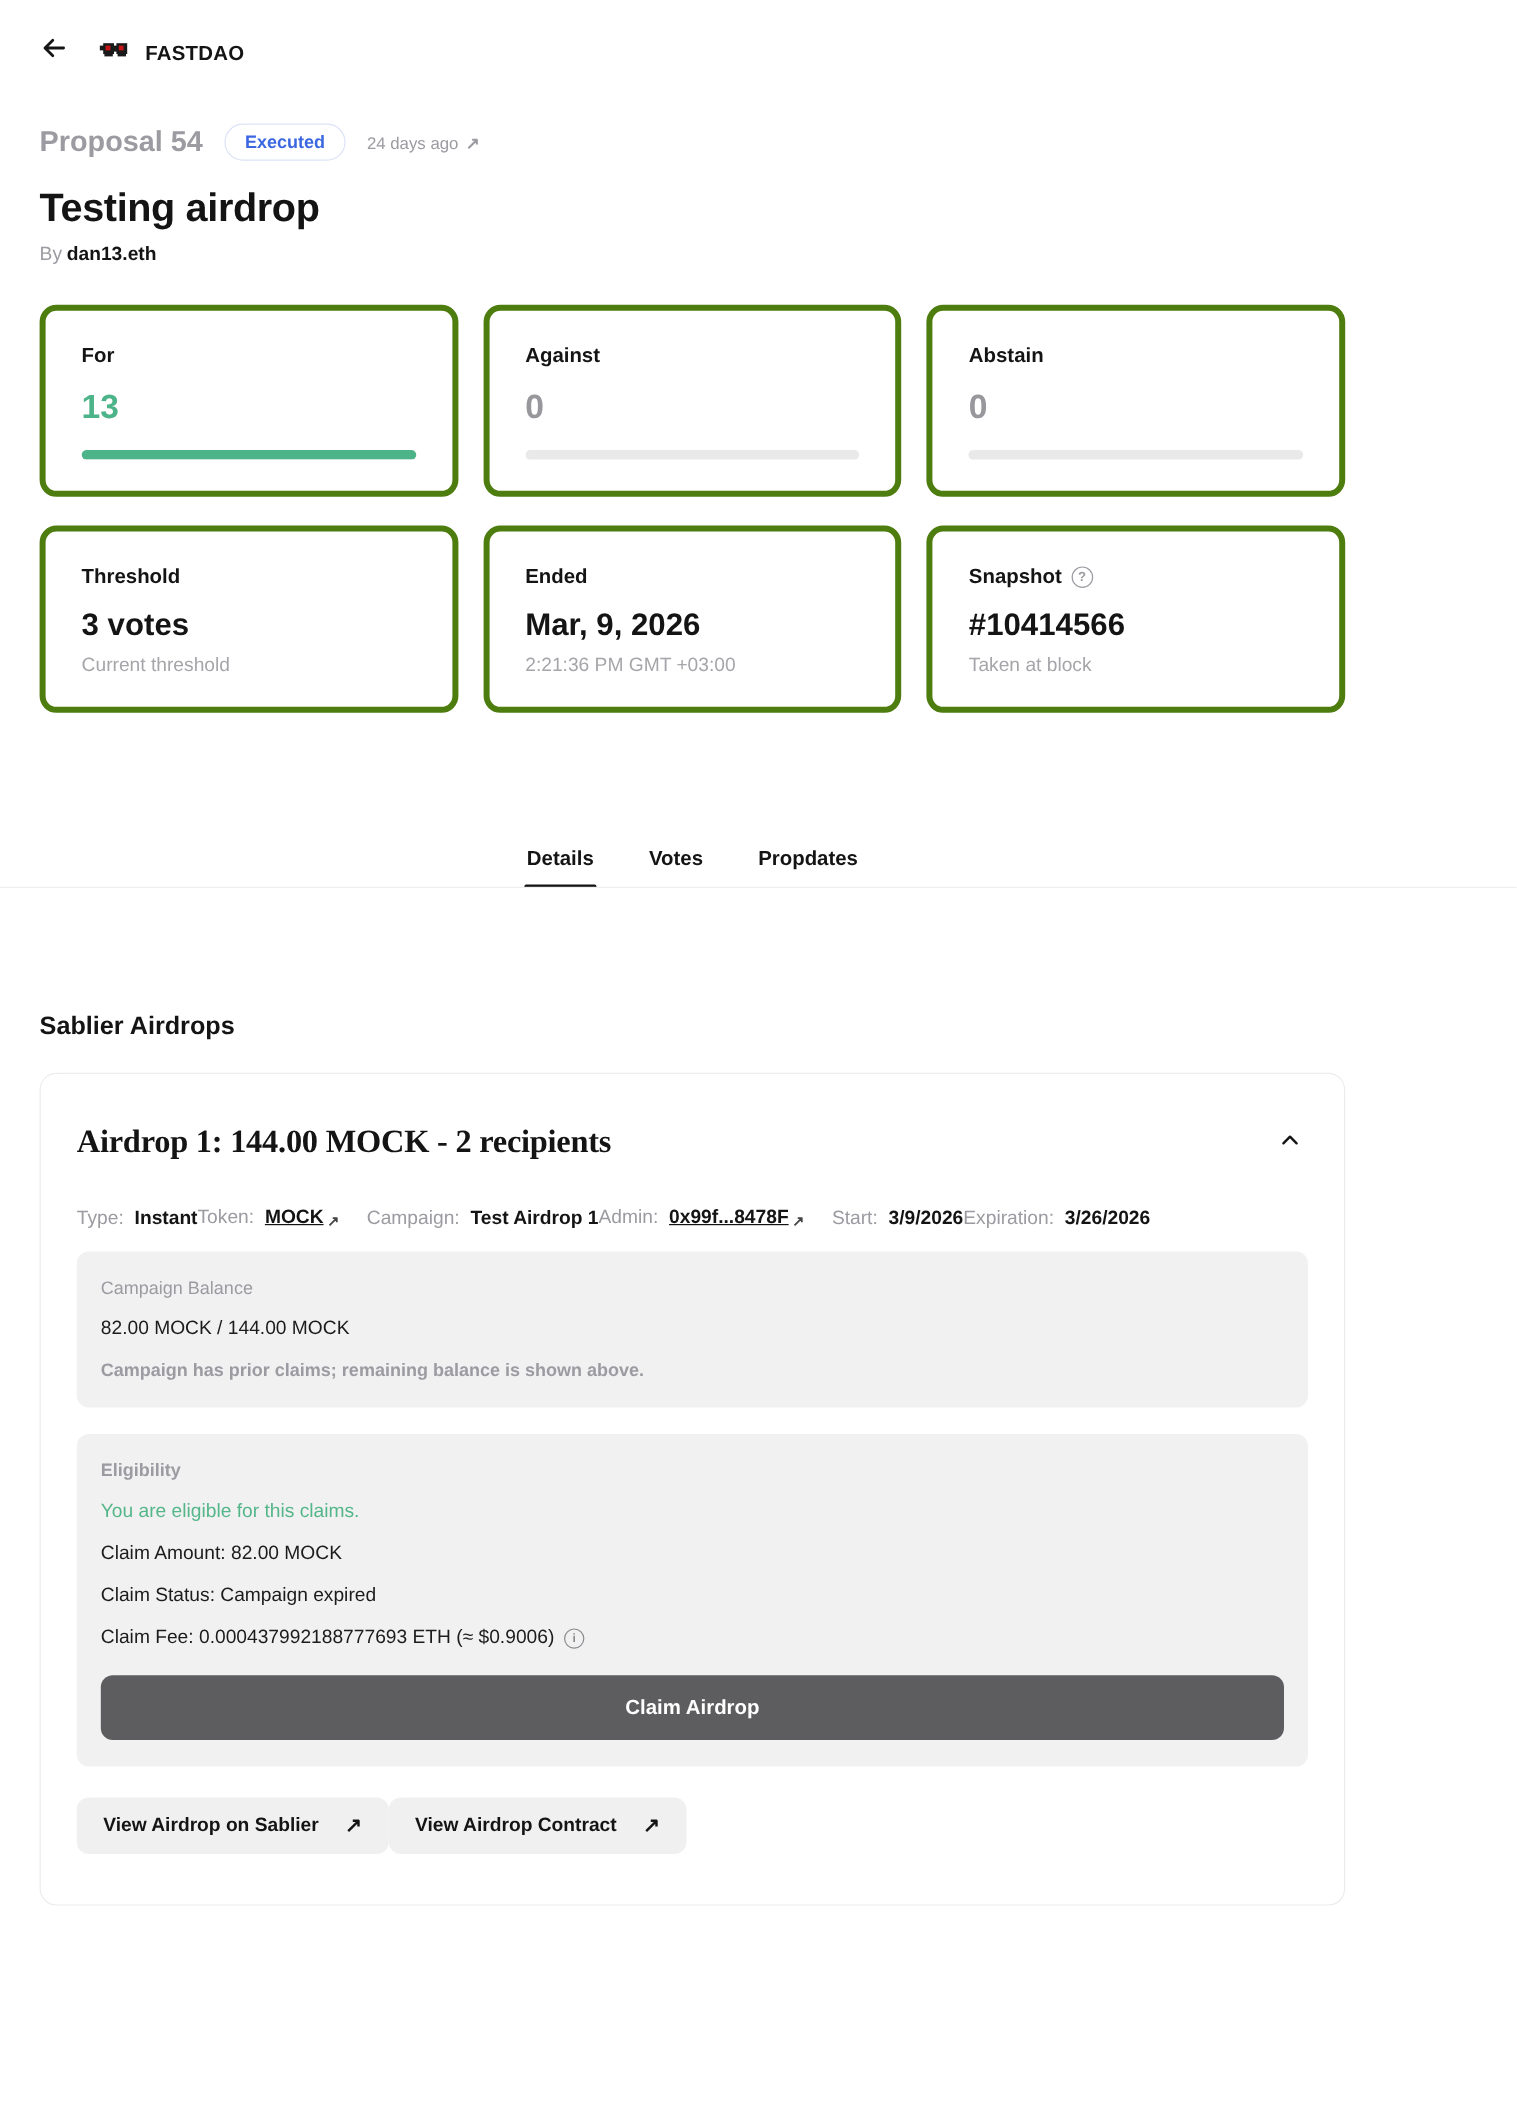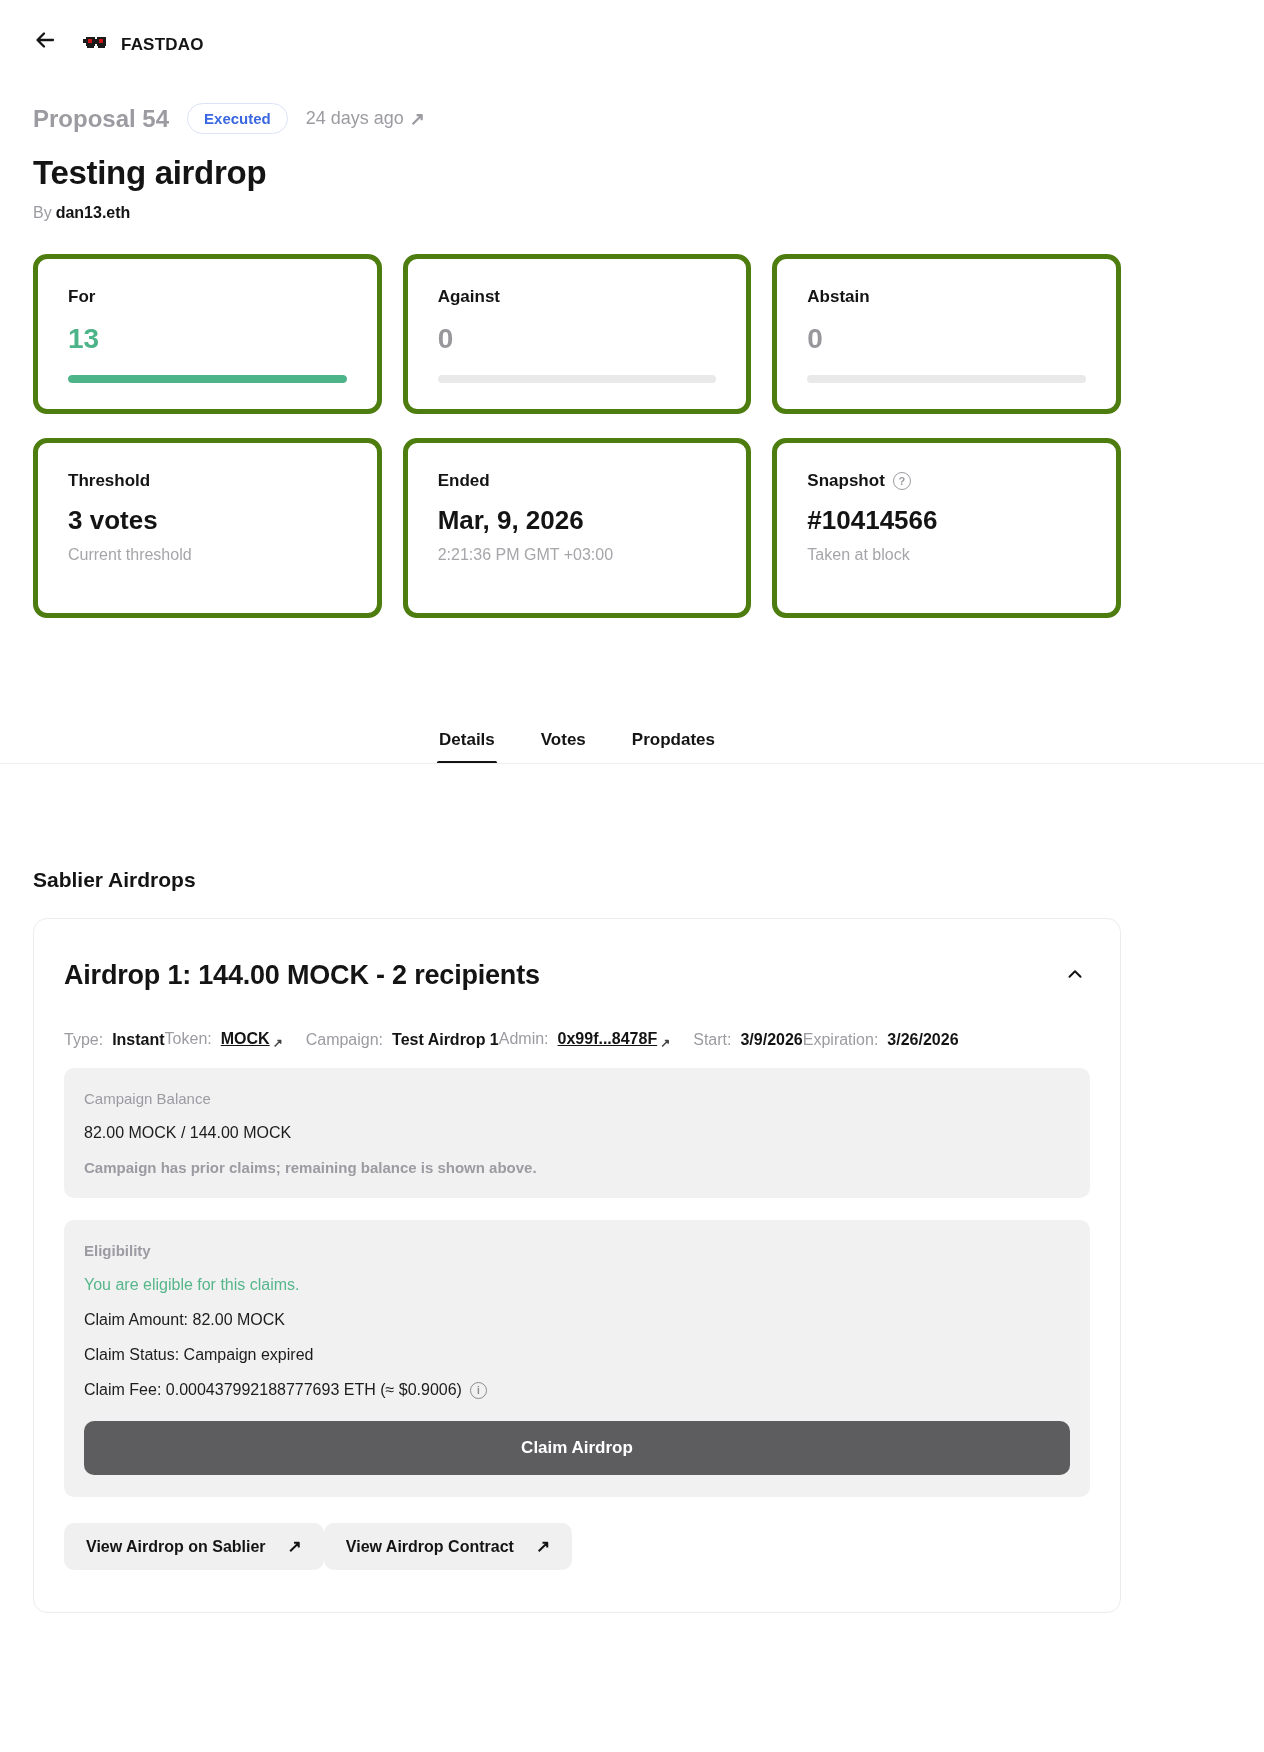--- a/index.html
+++ b/index.html
@@ -11,35 +11,35 @@
   .topbar { display:flex; align-items:flex-end; gap:26px; padding-top:28px; }
   .back-btn { background:none; border:none; cursor:pointer; display:flex; align-items:center; }
   .dao { display:flex; align-items:center; gap:14px; }
   .dao-name { font-weight:700; font-size:17px; letter-spacing:.2px; }
 
   
   .prop-row { display:flex; align-items:center; gap:18px; margin-top:48px; }
   .prop-label { font-size:24px; font-weight:700; color:#9b9ba1; }
   .status-badge { font-size:15px; font-weight:700; color:#3b68e0; border:1.5px solid #dce3f7;
     border-radius:999px; padding:6px 16px; background:#fff; }
-  .time-ago { font-size:18px; color:#9b9ba1; display:flex; align-items:center; gap:6px; }
+  .time-ago { font-size:14px; color:#9b9ba1; display:flex; align-items:flex-end; gap:6px; }
   .ext-arrow { font-weight:700; }
   .prop-title { font-size:33px; font-weight:700; letter-spacing:-.3px; margin-top:20px; }
   .byline { margin-top:12px; font-size:16px; color:#9b9ba1; }
   .byline b { color:#141414; margin-left:4px; }
 
   
   .card-row { display:flex; gap:21px; margin-top:32px; }
   .card { flex:1; border:5px solid #4d7c0f; border-radius:14px; padding:28px 30px; background:#fff; }
   .vote-card { height:160px; }
   .vote-label { font-size:17px; font-weight:700; }
   .vote-value { font-size:28px; font-weight:700; margin-top:16px; }
   .bar-track { margin-top:20px; height:8px; border-radius:99px; background:#e9e9e9; overflow:hidden; }
   .bar-fill { height:100%; border-radius:99px; }
-  .stat-card { height:180px; }
+  .stat-card { height:156px; }
   .stat-label { font-size:17px; font-weight:700; display:flex; align-items:center; gap:8px; }
   .stat-value { font-size:26px; font-weight:700; margin-top:14px; }
   .stat-sub { font-size:16px; color:#a6a6aa; margin-top:10px; }
   .q-icon { width:18px; height:18px; border:1.5px solid #9b9ba1; border-radius:50%;
     color:#9b9ba1; font-size:11px; font-weight:700; display:inline-flex;
     align-items:center; justify-content:center; }
 
   
   .tabs-wrap { margin-top:104px; position:relative; }
   .tabs { display:flex; justify-content:center; gap:42px; }
@@ -47,21 +47,21 @@
     cursor:pointer; padding:8px 2px 14px; position:relative; }
   .tab.active::after { content:""; position:absolute; left:0; right:0; bottom:0;
     height:3px; background:#141414; border-radius:2px; }
   .tabs-divider { position:absolute; left:-33px; width:1264px; bottom:0; height:1px; background:#efefef; }
 
   
   .section-title { margin-top:104px; font-size:21px; font-weight:700; }
   .airdrop-card { margin-top:26px; border:1px solid #ececec; border-radius:14px;
     padding:40px 30px 42px; background:#fff; }
   .airdrop-head { display:flex; justify-content:space-between; align-items:center; }
-  .airdrop-title { font-size:27px; font-weight:700; letter-spacing:-.2px; }
+  .airdrop-title { font-size:27px; font-weight:700; letter-spacing:-.2px;font-family:Liberation Serif, serif; }
   .collapse-btn { background:none; border:none; cursor:pointer; padding:4px; }
 
   .meta { margin-top:38px; display:flex; flex-direction:row; gap:23px; }
   .meta-row { display:flex; justify-content:space-between; align-items:center; font-size:16px; }
   .m-label { color:#9b9ba1; margin-right:9px; }
   .m-value { font-weight:700; }
   .m-link { font-weight:700; text-decoration:underline; color:#141414; cursor:pointer; }
   .link-arrow { font-size:12px; font-weight:700; color:#444; margin-left:3px; vertical-align:-3px; }
 
   .gray-box { background:#f1f1f2; border-radius:10px; padding:22px 20px; margin-top:18px; }

